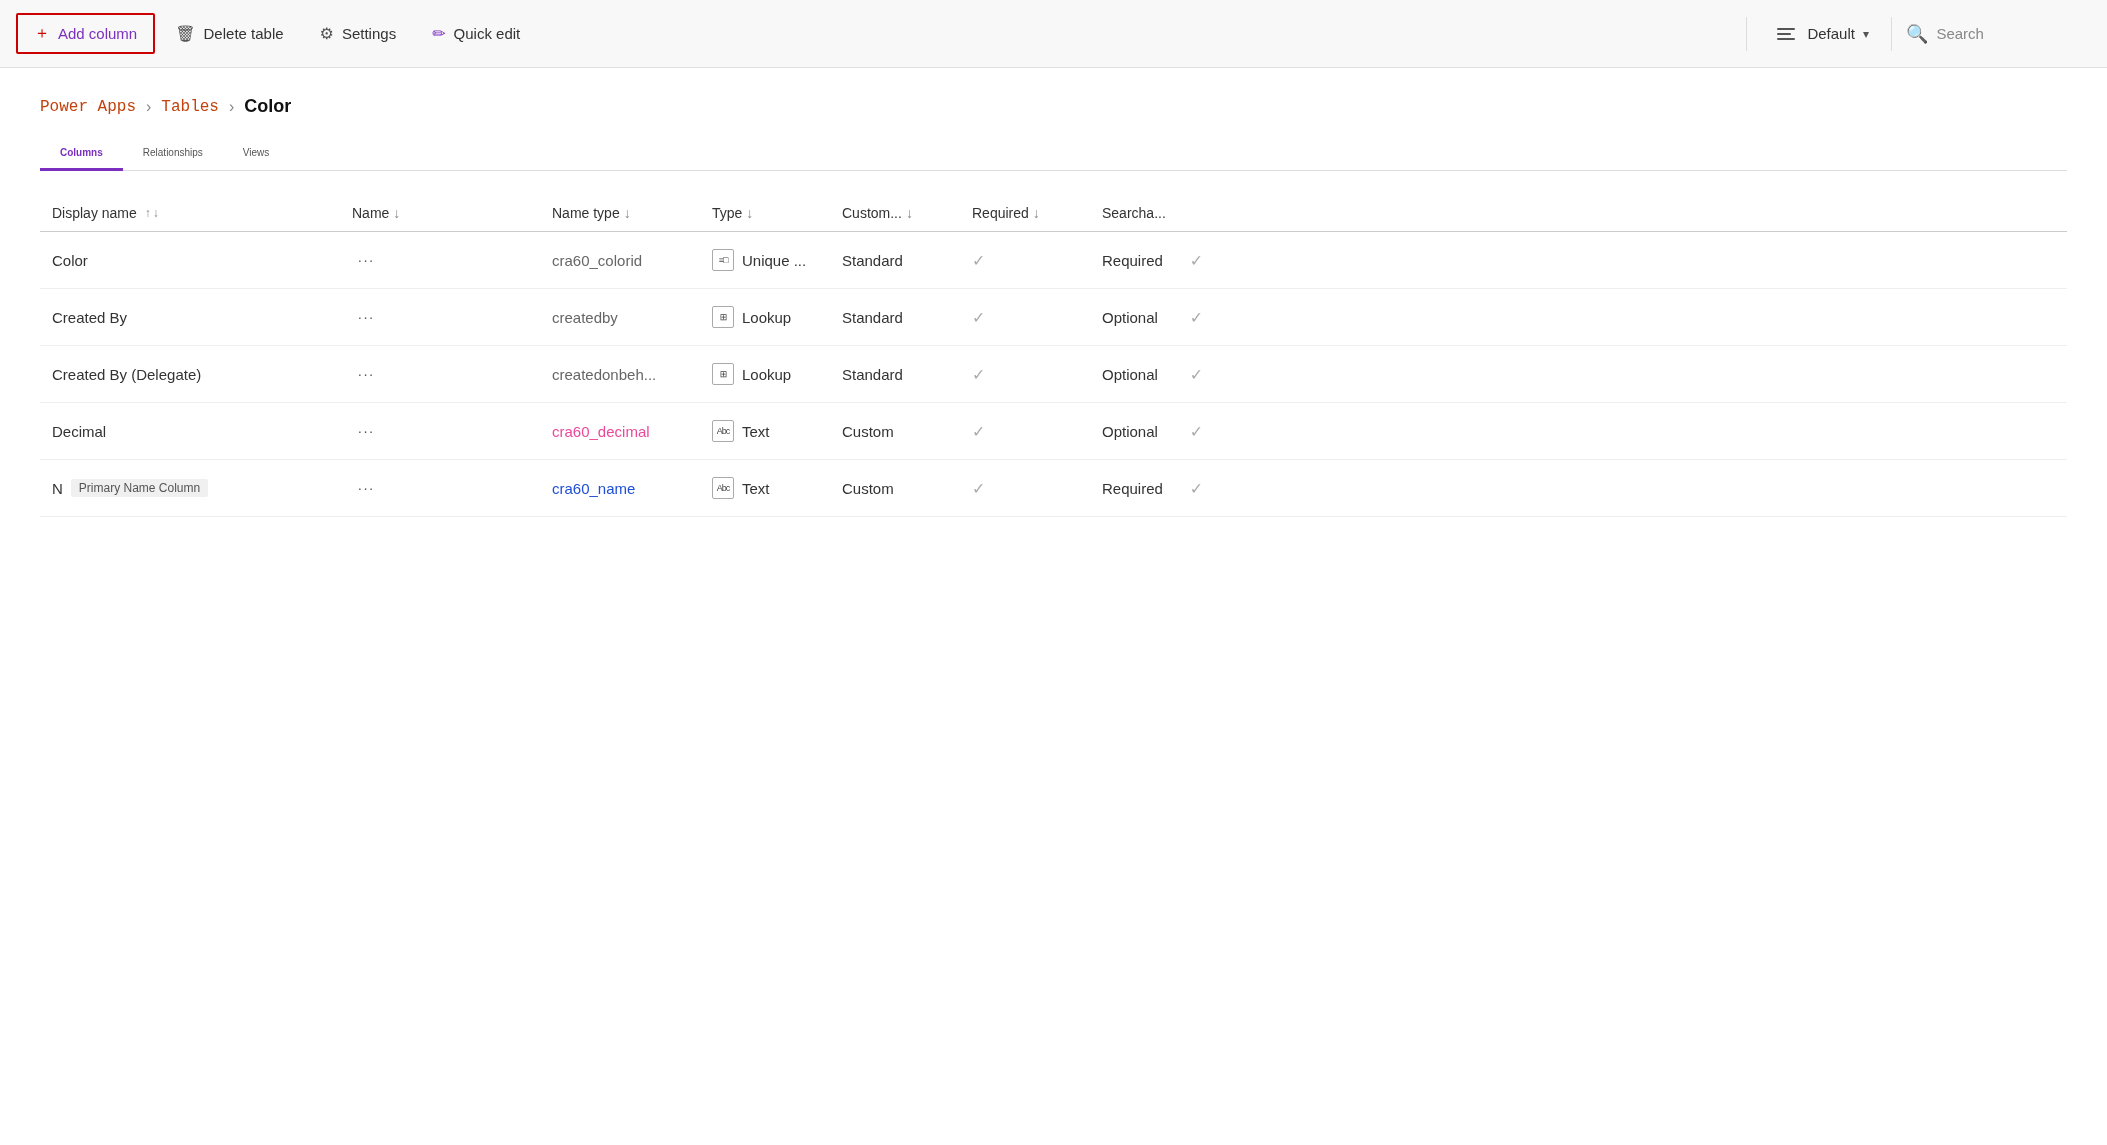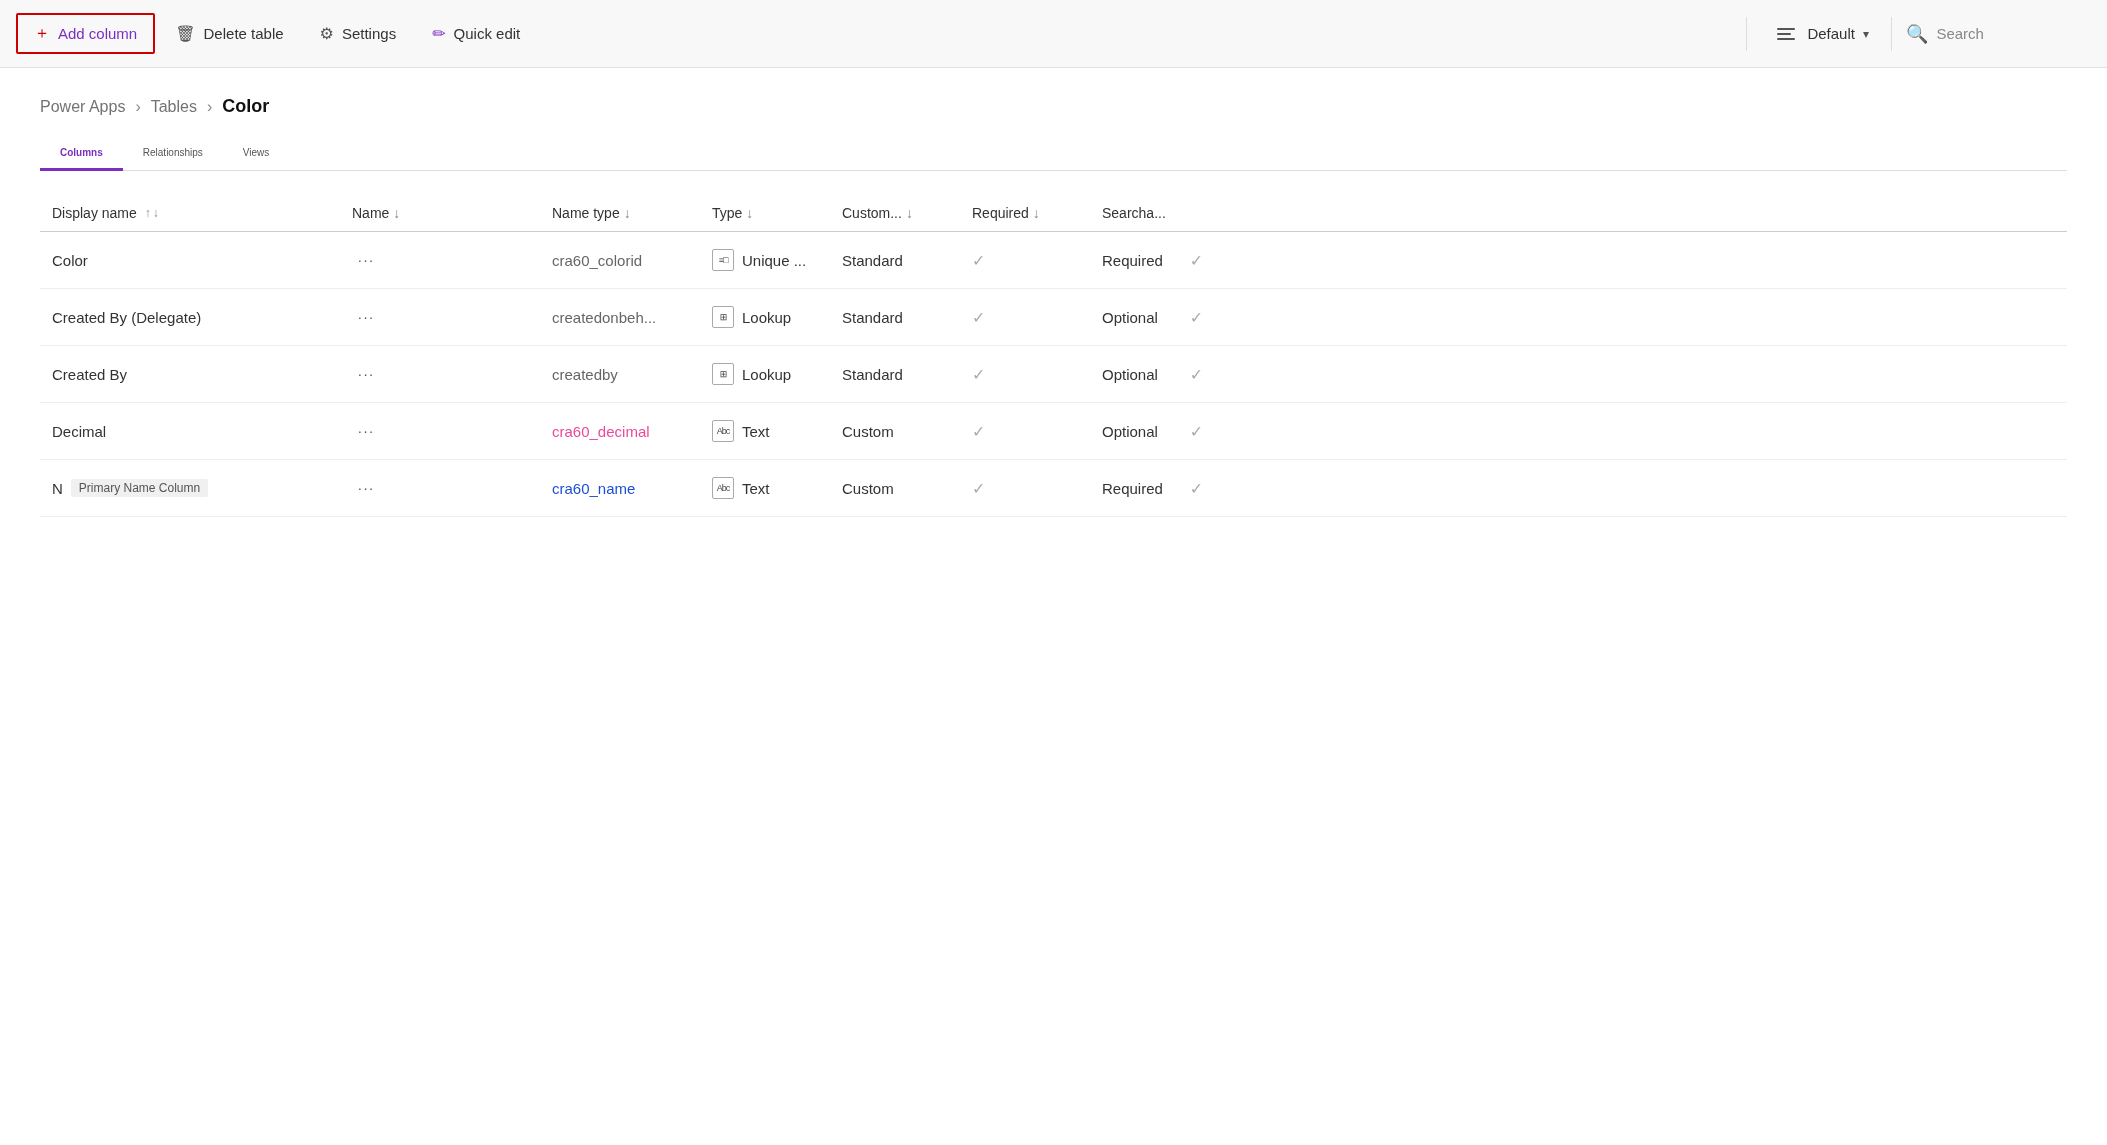--- a/index.html
+++ b/index.html
@@ -95,23 +95,24 @@
       padding: 28px 40px 0 40px;
     }
     .breadcrumb {
       display: flex;
       align-items: center;
       gap: 10px;
       font-size: 16px;
       color: #555;
     }
     .breadcrumb .crumb-link {
-      color: #737373;
+      color: #c2410c;
       text-decoration: none;
       cursor: pointer;
+      font-family: Liberation Mono, monospace;
     }
     .breadcrumb .crumb-sep { color: #888; font-size: 16px; }
     .breadcrumb .crumb-current { font-weight: 700; color: #111; font-size: 18px; }
 
     
     .tabs-section {
       padding: 20px 40px 0 40px;
     }
     .tabs {
       display: flex;
@@ -360,44 +361,44 @@
             </div>
           </td>
           <td>Standard</td>
           <td><span class="check-icon">✓</span></td>
           <td>Required</td>
           <td><span class="check-icon">✓</span></td>
         </tr>
         <tr>
           <td>
             <div class="display-name-cell">
-              <span>Created By (Delegate)</span>
+              <span>Created By</span>
             </div>
           </td>
           <td style="width: 40px;"><button class="ellipsis-btn">···</button></td>
-          <td style="color: rgb(102, 102, 102);">createdonbeh...</td>
+          <td style="color: rgb(102, 102, 102);">createdby</td>
           <td>
             <div class="data-type-cell">
               <span class="type-icon" style="font-size: 9px; letter-spacing: -1px;">⊞</span>
               <span>Lookup</span>
             </div>
           </td>
           <td>Standard</td>
           <td><span class="check-icon">✓</span></td>
           <td>Optional</td>
           <td><span class="check-icon">✓</span></td>
         </tr>
         <tr>
           <td>
             <div class="display-name-cell">
-              <span>Created By</span>
+              <span>Created By (Delegate)</span>
             </div>
           </td>
           <td style="width: 40px;"><button class="ellipsis-btn">···</button></td>
-          <td style="color: rgb(102, 102, 102);">createdby</td>
+          <td style="color: rgb(102, 102, 102);">createdonbeh...</td>
           <td>
             <div class="data-type-cell">
               <span class="type-icon" style="font-size: 9px; letter-spacing: -1px;">⊞</span>
               <span>Lookup</span>
             </div>
           </td>
           <td>Standard</td>
           <td><span class="check-icon">✓</span></td>
           <td>Optional</td>
           <td><span class="check-icon">✓</span></td>

